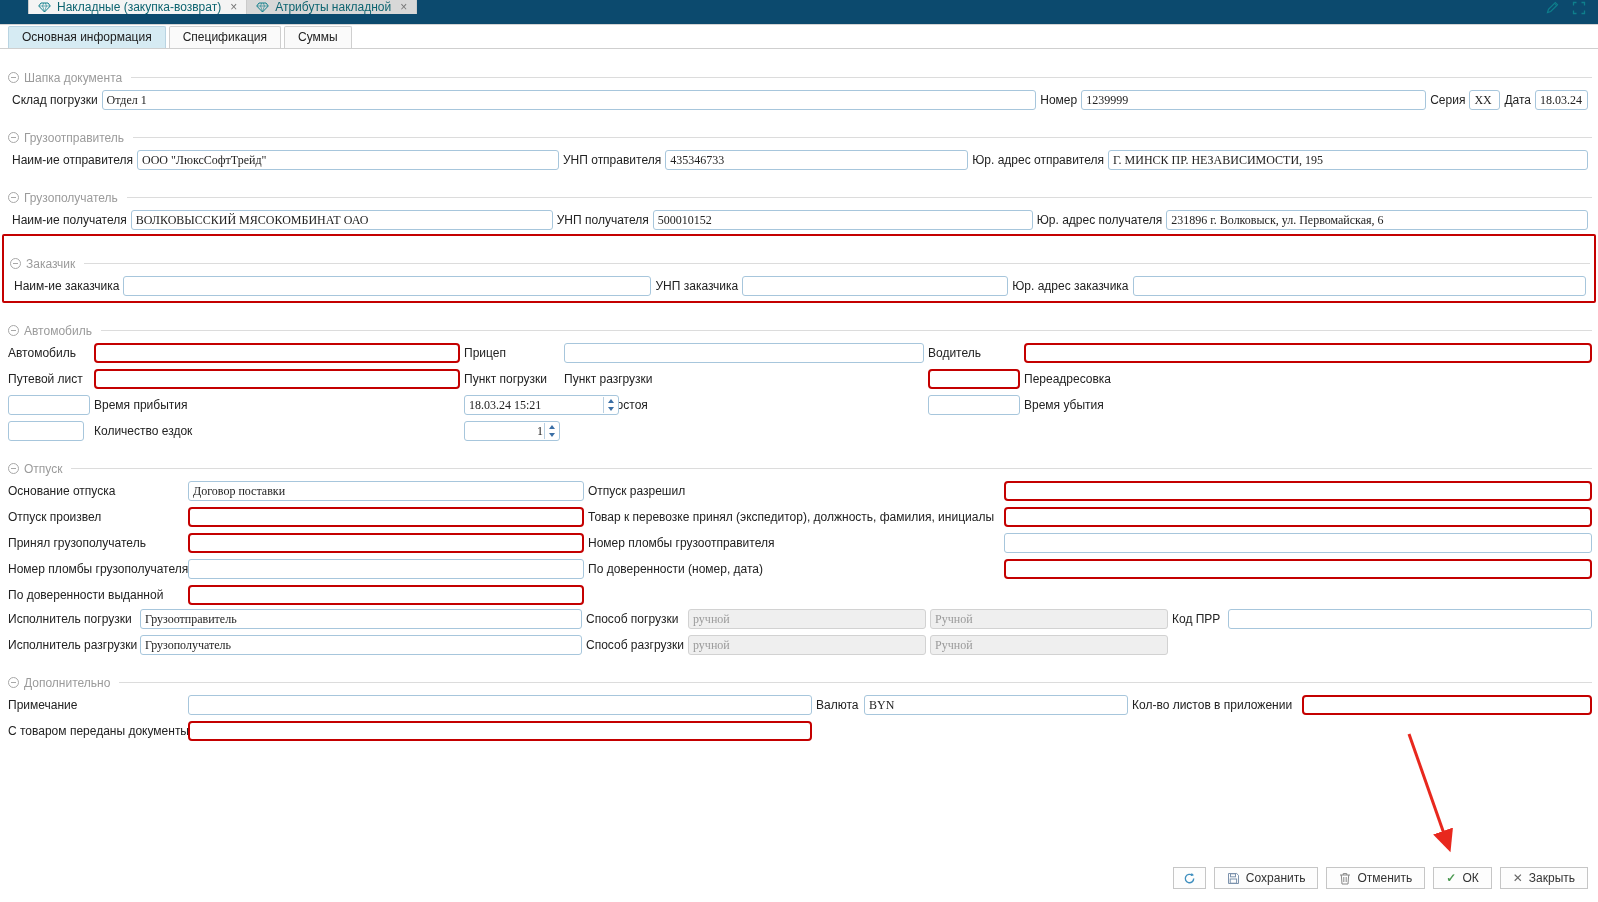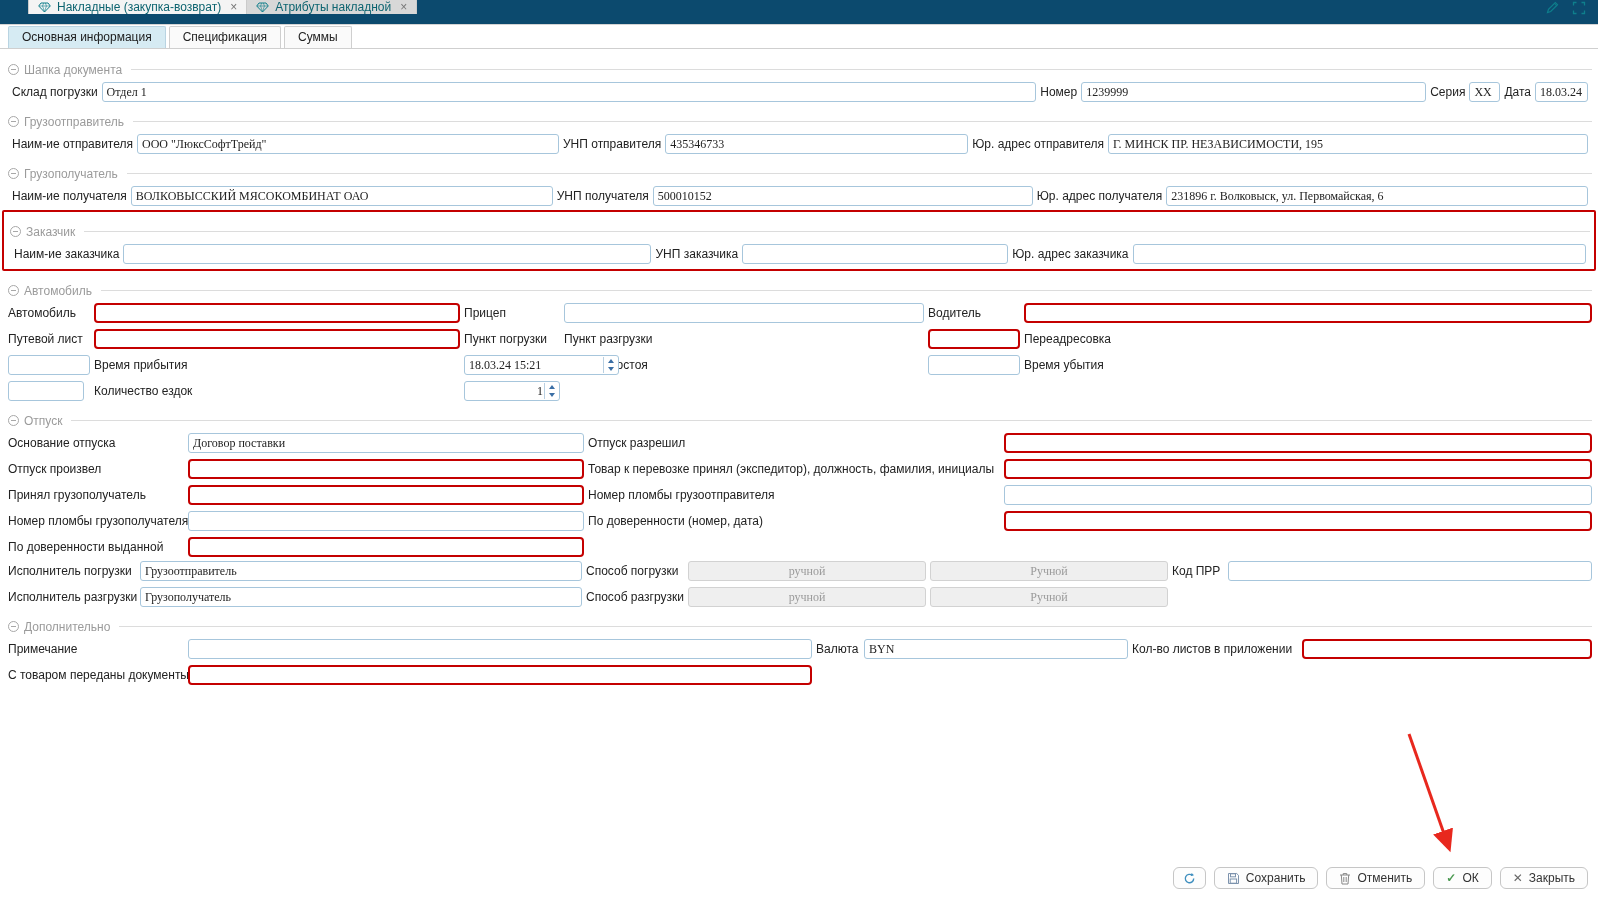--- a/index.html
+++ b/index.html
@@ -17,30 +17,30 @@
   .doc-close{color:#777;margin-left:3px;font-size:12px}
   .hdr-icons{margin-left:auto;display:flex;align-items:center;gap:12px;padding-right:12px}
   
   .page-tabs{display:flex;align-items:flex-end;height:24px;padding:2px 8px 0;box-sizing:border-box;
     border-bottom:1px solid #cfcfcf;background:#fff}
   .ptab{padding:3px 13px 4px;border:1px solid #cfcfcf;border-bottom:none;background:#fafafa;
     margin-right:3px;border-radius:2px 2px 0 0;white-space:nowrap;cursor:default}
   .ptab.active{background:#d6ebf3;border-color:#b9d4e2;color:#1c1c1c}
   
   .form{padding:1px 6px 0 8px}
-  .section-title{display:flex;align-items:center;gap:5px;color:#9b9b9b;height:17px;margin-top:11px}
+  .section-title{display:flex;align-items:center;gap:5px;color:#9b9b9b;height:17px;margin-top:19px}
   .section-title::after{content:"";flex:1;border-top:1px solid #dcdcdc;margin-left:4px}
   .minus-icon{width:11px;height:11px;border:1px solid #a8a8a8;border-radius:50%;position:relative;flex:none;box-sizing:border-box}
   .minus-icon::after{content:"";position:absolute;left:2px;right:2px;top:4px;border-top:1px solid #a8a8a8}
   .row{display:flex;align-items:center;margin:4px 4px;gap:4px}
   label{white-space:nowrap}
   input.fld{height:20px;border:1px solid #a7c6dc;border-radius:3px;padding:0 4px;
     font-family:Liberation Serif, serif;font-size:12px;color:#222;box-sizing:border-box;background:#fff;outline:none}
   input.req{border:2px solid #c40000;border-radius:4px}
-  input.dis{background:#efefef;border-color:#d2d2d2;color:#9a9a9a;text-align:center}
+  input.dis{background:#efefef;border-color:#d2d2d2;color:#9a9a9a;text-align:left}
   .flex1{flex:1}
   .grid{display:grid;column-gap:4px;row-gap:6px;align-items:center;margin:4px 0}
   .grid input.fld{width:100%}
   .g-vehicle{grid-template-columns:82px 366px 96px 360px 92px 1fr}
   .g-release{grid-template-columns:176px 396px 412px 1fr}
   .g-prr{grid-template-columns:128px 442px 98px 238px 238px 52px 1fr}
   .g-add{grid-template-columns:176px 624px 44px 264px 166px 1fr}
   .jstart{justify-self:start}
   .w155{width:155px !important}
   .w76{width:76px !important}
@@ -51,21 +51,21 @@
     border-left:1px solid #b9d0e2;background:#fff}
   .spin .sp{flex:1;display:flex;align-items:center;justify-content:center;cursor:pointer}
   .tri-up{width:0;height:0;border-left:3px solid transparent;border-right:3px solid transparent;border-bottom:4px solid #3a6ea5}
   .tri-dn{width:0;height:0;border-left:3px solid transparent;border-right:3px solid transparent;border-top:4px solid #3a6ea5}
   .num{text-align:right}
   
   .customer-box{border:2px solid #c40000;border-radius:2px;margin:3px -4px 3px -6px;padding:0 4px 5px 6px}
   
   .footer{position:absolute;left:0;right:0;bottom:13px;display:flex;justify-content:flex-end;gap:8px;padding-right:10px}
   .btn{display:inline-flex;align-items:center;gap:6px;background:#fdfdfd;border:1px solid #c6c6c6;
-    border-radius:6px;padding:3px 12px;font-size:12px;color:#333;cursor:pointer;height:22px;box-sizing:border-box}
+    border-radius:0;padding:3px 12px;font-size:12px;color:#333;cursor:pointer;height:22px;box-sizing:border-box}
   .btn.icon-only{padding:3px 9px}
   .glyph-check{color:#4c9a52;font-weight:bold}
   .glyph-x{color:#666}
   
   .annot{position:absolute;left:1395px;top:726px;pointer-events:none;z-index:50}
 </style>
 </head>
 <body>
 
 <div class="doc-tabbar">

